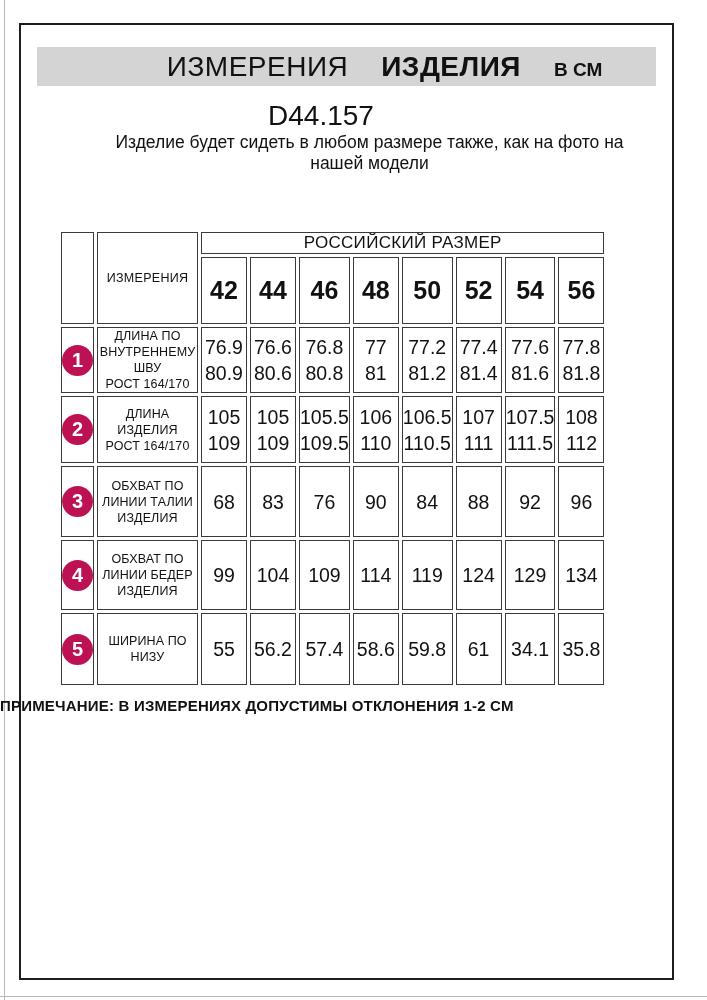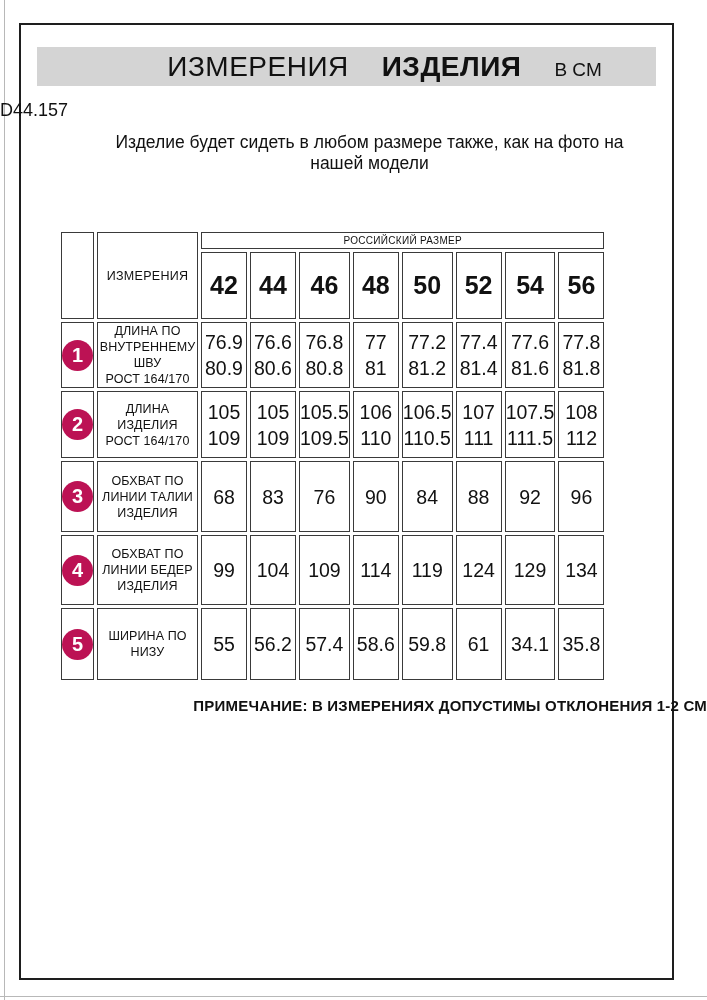--- a/index.html
+++ b/index.html
@@ -5,35 +5,35 @@
   html,body{margin:0;padding:0;width:707px;height:1000px;background:#ffffff;
     font-family:"Liberation Sans", sans-serif;color:#111;overflow:hidden;position:relative;}
   .edge-left{position:absolute;left:4px;top:0;width:1px;height:1000px;background:#b8b8b8;}
   .edge-bottom{position:absolute;left:0;top:996px;width:707px;height:1px;background:#b8b8b8;}
   .frame{position:absolute;left:19px;top:23px;width:651px;height:953px;border:2px solid #1e1e1e;background:#fff;}
   .titlebar{position:absolute;left:37px;top:47px;width:619px;height:39px;background:#d4d4d4;
     display:flex;align-items:baseline;justify-content:center;}
   .title-group{display:flex;align-items:baseline;gap:33px;transform:translateX(38px);}
   .title-main{font-size:28px;font-weight:400;line-height:39px;letter-spacing:0.5px;}
   .title-bold{font-size:28px;font-weight:700;line-height:39px;letter-spacing:0.5px;}
-  .title-unit{font-size:19px;font-weight:400;}
-  .product-code{position:absolute;left:0;top:100px;width:642px;font-size:18px;}
+  .title-unit{font-size:19px;font-weight:700;}
+  .product-code{position:absolute;left:0;top:100px;width:642px;text-align:center;font-size:28px;}
   .description{position:absolute;left:16px;top:132px;width:707px;text-align:center;
     font-size:17.5px;line-height:21px;white-space:pre-line;}
   table.size-table{position:absolute;left:58px;top:229px;border-collapse:separate;border-spacing:3px;table-layout:fixed;}
   table.size-table td{border:1px solid #3a3a3a;background:#fff;text-align:center;vertical-align:middle;padding:0;overflow:visible;}
   td.gutter{border:none;background:transparent;}
   td.corner{font-size:12.5px;letter-spacing:0.3px;}
-  td.group-head{font-size:10px;letter-spacing:0.3px;}
+  td.group-head{font-size:17px;letter-spacing:0.3px;}
   td.size-head{font-size:25px;font-weight:700;}
   td.row-label{font-size:12.5px;line-height:16px;white-space:pre-line;letter-spacing:0.1px;}
   td.value{font-size:19.5px;line-height:26px;white-space:pre-line;margin-left:40px;}
   .badge{width:31px;height:31px;border-radius:50%;background:#bc1254;color:#fff;
     font-size:20px;font-weight:700;display:flex;align-items:center;justify-content:center;margin:0 auto;}
-  .note{position:absolute;left:0;top:697px;width:707px;text-align:right;font-size:15px;font-weight:700;letter-spacing:0.2px;}
+  .note{position:absolute;left:0;top:697px;width:707px;text-align:left;font-size:15px;font-weight:700;letter-spacing:0.2px;}
 </style>
 </head>
 <body>
 
 <div class="edge-left"></div>
 <div class="edge-bottom"></div>
 <div class="frame"></div>
 
 <div class="titlebar">
   <div class="title-group">

